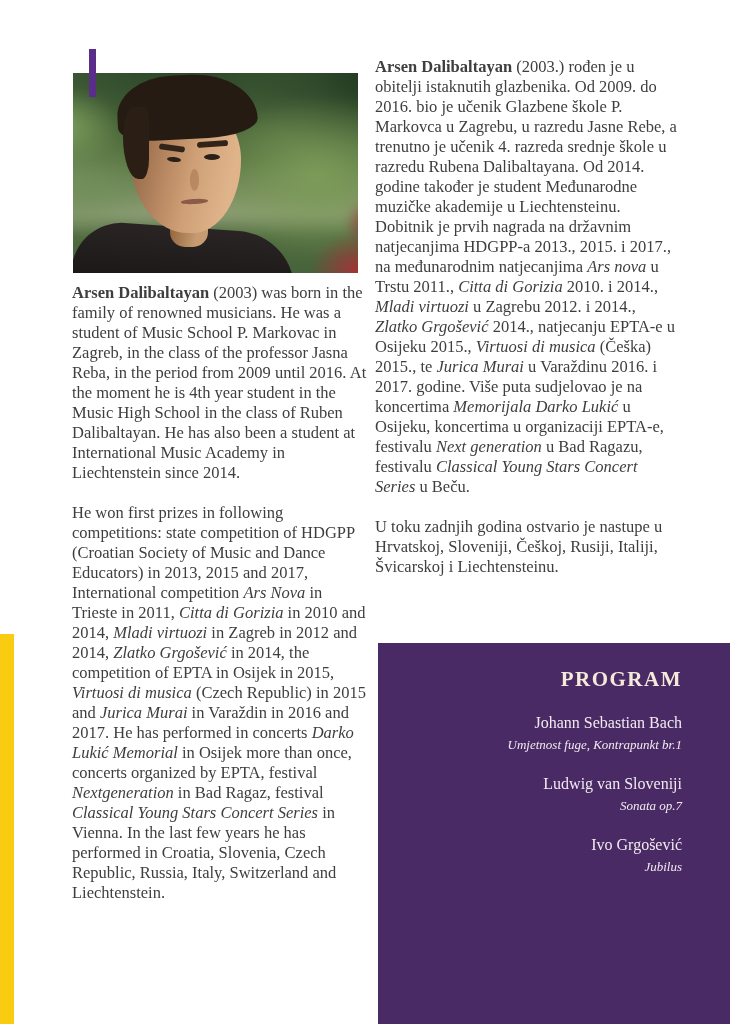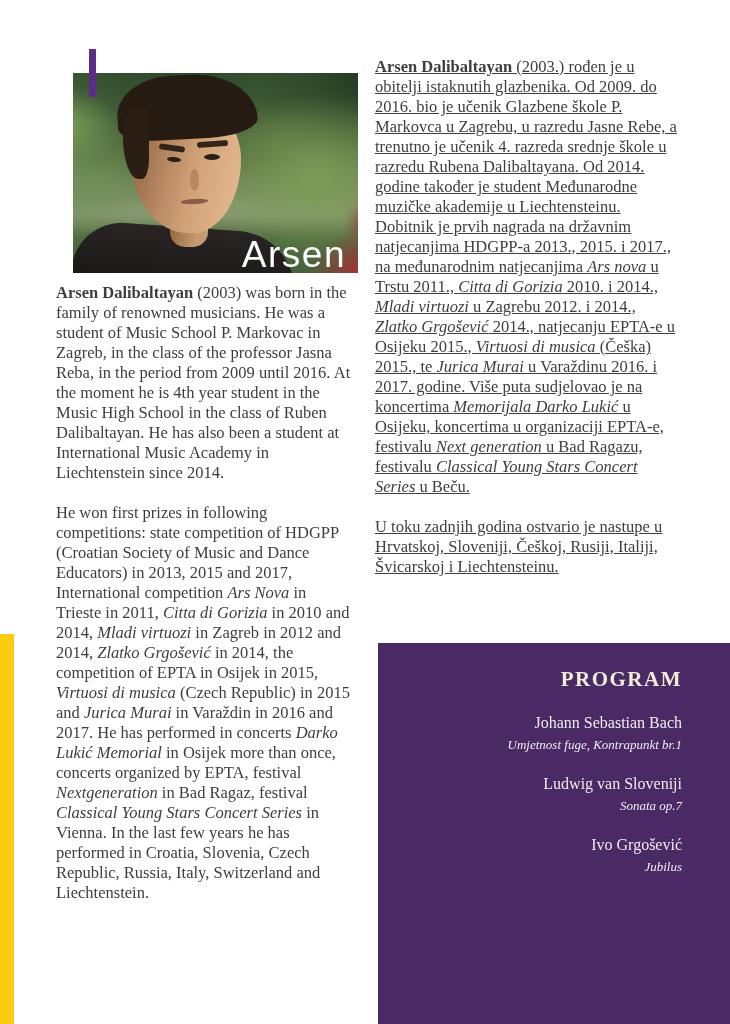--- a/index.html
+++ b/index.html
@@ -48,22 +48,22 @@
   .ph-mouth { position:absolute; left:108px; top:126px; width:27px; height:5px; background:#8c5a4a; border-radius:45%; transform:rotate(-3deg); }
   .photo-caption {
     position:absolute; right:12px; bottom:-3px; z-index:5;
     font-family:"Liberation Sans", sans-serif; font-weight:300;
     font-size:37px; line-height:1.1; letter-spacing:1.5px;
     color:var(--caption,#fdfdfd);
   }
   
   .col { position:absolute; font-size:16.5px; line-height:20px; text-align:left; }
   .col p { margin:0 0 20px 0; }
-  .col-left  { left:56px;  top:283px; width:298px; }
-  .col-right { left:375px; top:57px;  width:304px;text-decoration:underline; }
+  .col-left  { left:72px;  top:283px; width:298px; }
+  .col-right { left:375px; top:57px;  width:304px; }
   
   .yellow-stripe { position:absolute; left:0; top:634px; width:14px; height:390px;
     background:var(--yellow,#f9cc12); }
   
   .program-box {
     position:absolute; left:378px; top:643px; width:352px; height:381px;
     background:var(--purple,#4a2a64); box-sizing:border-box;
     padding:24px 48px 0 20px; text-align:right;
   }
   .program-title {
@@ -89,21 +89,20 @@
       <div class="ph-face"></div>
       <div class="ph-hair"></div>
       <div class="ph-hair2"></div>
       <div class="ph-brow-l"></div>
       <div class="ph-brow-r"></div>
       <div class="ph-eye-l"></div>
       <div class="ph-eye-r"></div>
       <div class="ph-nose"></div>
       <div class="ph-mouth"></div>
     </div>
-    <div class="photo-caption">Arsen</div>
   </div>
 
   <div class="col col-left">
       <p><span style="font-weight: bold;">Arsen Dalibaltayan</span><span> (2003) was born in the family of renowned musicians. He was a student of Music School P. Markovac in Zagreb, in the class of the professor Jasna Reba, in the period from 2009 until 2016. At the moment he is 4th year student in the Music High School in the class of Ruben Dalibaltayan. He has also been a student at International Music Academy in Liechtenstein since 2014.</span></p>
       <p><span>He won first prizes in following competitions: state competition of HDGPP (Croatian Society of Music and Dance Educators) in 2013, 2015 and 2017, International competition </span><span style="font-style: italic;">Ars Nova</span><span> in Trieste in 2011, </span><span style="font-style: italic;">Citta di Gorizia</span><span> in 2010 and 2014, </span><span style="font-style: italic;">Mladi virtuozi</span><span> in Zagreb in 2012 and 2014, </span><span style="font-style: italic;">Zlatko Grgošević</span><span> in 2014, the competition of EPTA in Osijek in 2015, </span><span style="font-style: italic;">Virtuosi di musica</span><span> (Czech Republic) in 2015 and </span><span style="font-style: italic;">Jurica Murai</span><span> in Varaždin in 2016 and 2017. He has performed in concerts </span><span style="font-style: italic;">Darko Lukić Memorial</span><span> in Osijek more than once, concerts organized by EPTA, festival </span><span style="font-style: italic;">Nextgeneration</span><span> in Bad Ragaz, festival </span><span style="font-style: italic;">Classical Young Stars Concert Series</span><span> in Vienna. In the last few years he has performed in Croatia, Slovenia, Czech Republic, Russia, Italy, Switzerland and Liechtenstein.</span></p>
     </div>
 
   <div class="col col-right">
       <p><span style="font-weight: bold;">Arsen Dalibaltayan</span><span> (2003.) rođen je u obitelji istaknutih glazbenika. Od 2009. do 2016. bio je učenik Glazbene škole P. Markovca u Zagrebu, u razredu Jasne Rebe, a trenutno je učenik 4. razreda srednje škole u razredu Rubena Dalibaltayana. Od 2014. godine također je student Međunarodne muzičke akademije u Liechtensteinu. Dobitnik je prvih nagrada na državnim natjecanjima HDGPP-a 2013., 2015. i 2017., na međunarodnim natjecanjima </span><span style="font-style: italic;">Ars nova</span><span> u Trstu 2011., </span><span style="font-style: italic;">Citta di Gorizia</span><span> 2010. i 2014., </span><span style="font-style: italic;">Mladi virtuozi</span><span> u Zagrebu 2012. i 2014., </span><span style="font-style: italic;">Zlatko Grgošević</span><span> 2014., natjecanju EPTA-e u Osijeku 2015., </span><span style="font-style: italic;">Virtuosi di musica</span><span> (Češka) 2015., te </span><span style="font-style: italic;">Jurica Murai</span><span> u Varaždinu 2016. i 2017. godine. Više puta sudjelovao je na koncertima </span><span style="font-style: italic;">Memorijala Darko Lukić</span><span> u Osijeku, koncertima u organizaciji EPTA-e, festivalu </span><span style="font-style: italic;">Next generation</span><span> u Bad Ragazu, festivalu </span><span style="font-style: italic;">Classical Young Stars Concert Series</span><span> u Beču.</span></p>
       <p><span>U toku zadnjih godina ostvario je nastupe u Hrvatskoj, Sloveniji, Češkoj, Rusiji, Italiji, Švicarskoj i Liechtensteinu.</span></p>

